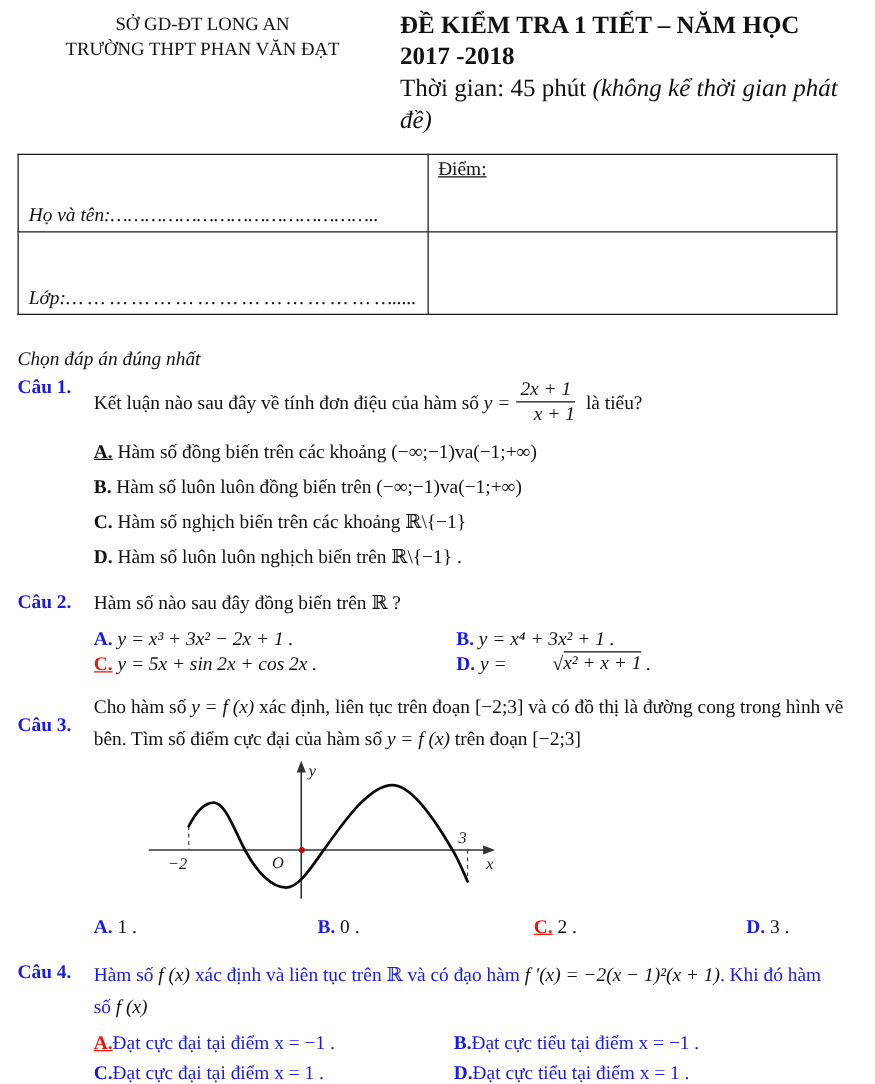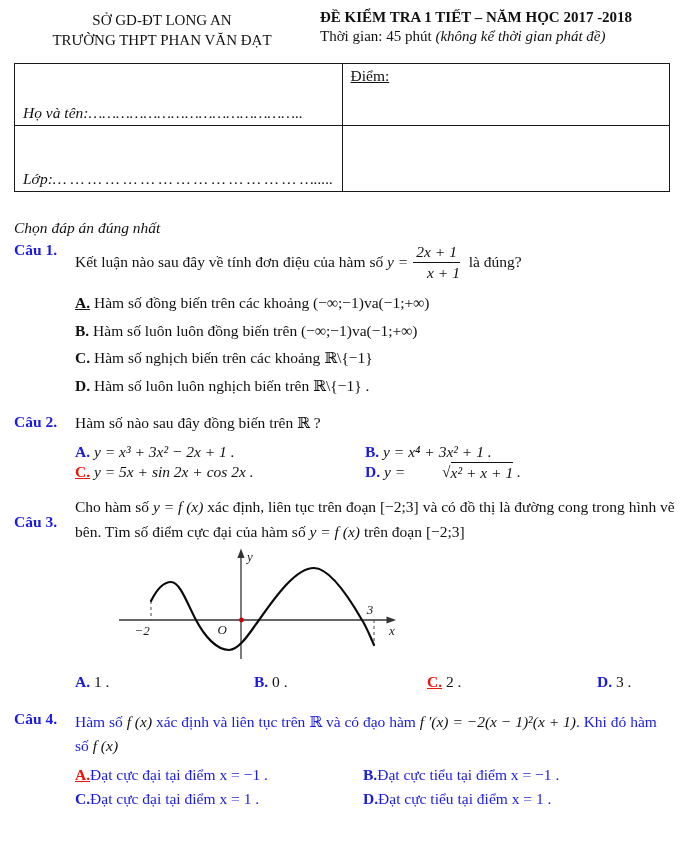--- a/index.html
+++ b/index.html
@@ -13,21 +13,21 @@
     font-family:"Liberation Serif","DejaVu Serif",serif;
     font-size:15.5px;color:var(--ink);
   }
   .page{box-sizing:border-box;width:700px;height:786px;padding:8px 16px 0 14px;}
   .b{font-weight:bold;}
   .i{font-style:italic;}
   .math{font-style:italic;}
   
   .header{display:flex;align-items:flex-start;}
   .header-left{width:296px;text-align:center;padding-top:3px;line-height:1.3;font-size:15px;}
-  .header-right{flex:1;padding-left:10px;line-height:1.27;font-size:15px;}
+  .header-right{flex:1;padding-left:10px;line-height:1.27;font-size:20px;}
   
   .info-table{border-collapse:collapse;width:656px;margin-top:13px;table-layout:fixed;}
   .info-table td{border:1.2px solid #1a1a1a;padding:3px 8px;box-sizing:border-box;}
   .td-name{height:62px;vertical-align:bottom;}
   .td-class{height:66px;vertical-align:bottom;padding-bottom:14px;}
   .td-score{vertical-align:top;padding-top:8px;}
   .score-label{text-decoration:underline;}
   
   .instruction{font-style:italic;margin-top:27px;}
   
@@ -96,21 +96,21 @@
     </tr>
   </tbody>
     </table>
 
   <div class="instruction">Chọn đáp án đúng nhất</div>
 
   <div class="question q1">
     <div class="q-label">Câu 1.</div>
     <div class="q-body">
       <div class="stem">
-        <span>Kết luận nào sau đây về tính đơn điệu của hàm số </span><span class="math">y =</span><span class="frac math"><span class="num">2x + 1</span><span class="den">x + 1</span></span><span> là đúng?</span>
+        <span>Kết luận nào sau đây về tính đơn điệu của hàm số </span><span class="math">y =</span><span class="frac math"><span class="num">2x + 1</span><span class="den">x + 1</span></span><span> là tiểu?</span>
       </div>
       <div class="opts">
         <div class="opt"><span class="opt-letter letter-correct-black">A.</span> <span>Hàm số đồng biến trên các khoảng (−∞;−1)va(−1;+∞)</span></div>
         <div class="opt"><span class="opt-letter">B.</span> <span>Hàm số luôn luôn đồng biến trên (−∞;−1)va(−1;+∞)</span></div>
         <div class="opt"><span class="opt-letter">C.</span> <span>Hàm số nghịch biến trên các khoảng ℝ\{−1}</span></div>
         <div class="opt"><span class="opt-letter">D.</span> <span>Hàm số luôn luôn nghịch biến trên ℝ\{−1} .</span></div>
       </div>
     </div>
   </div>
 

